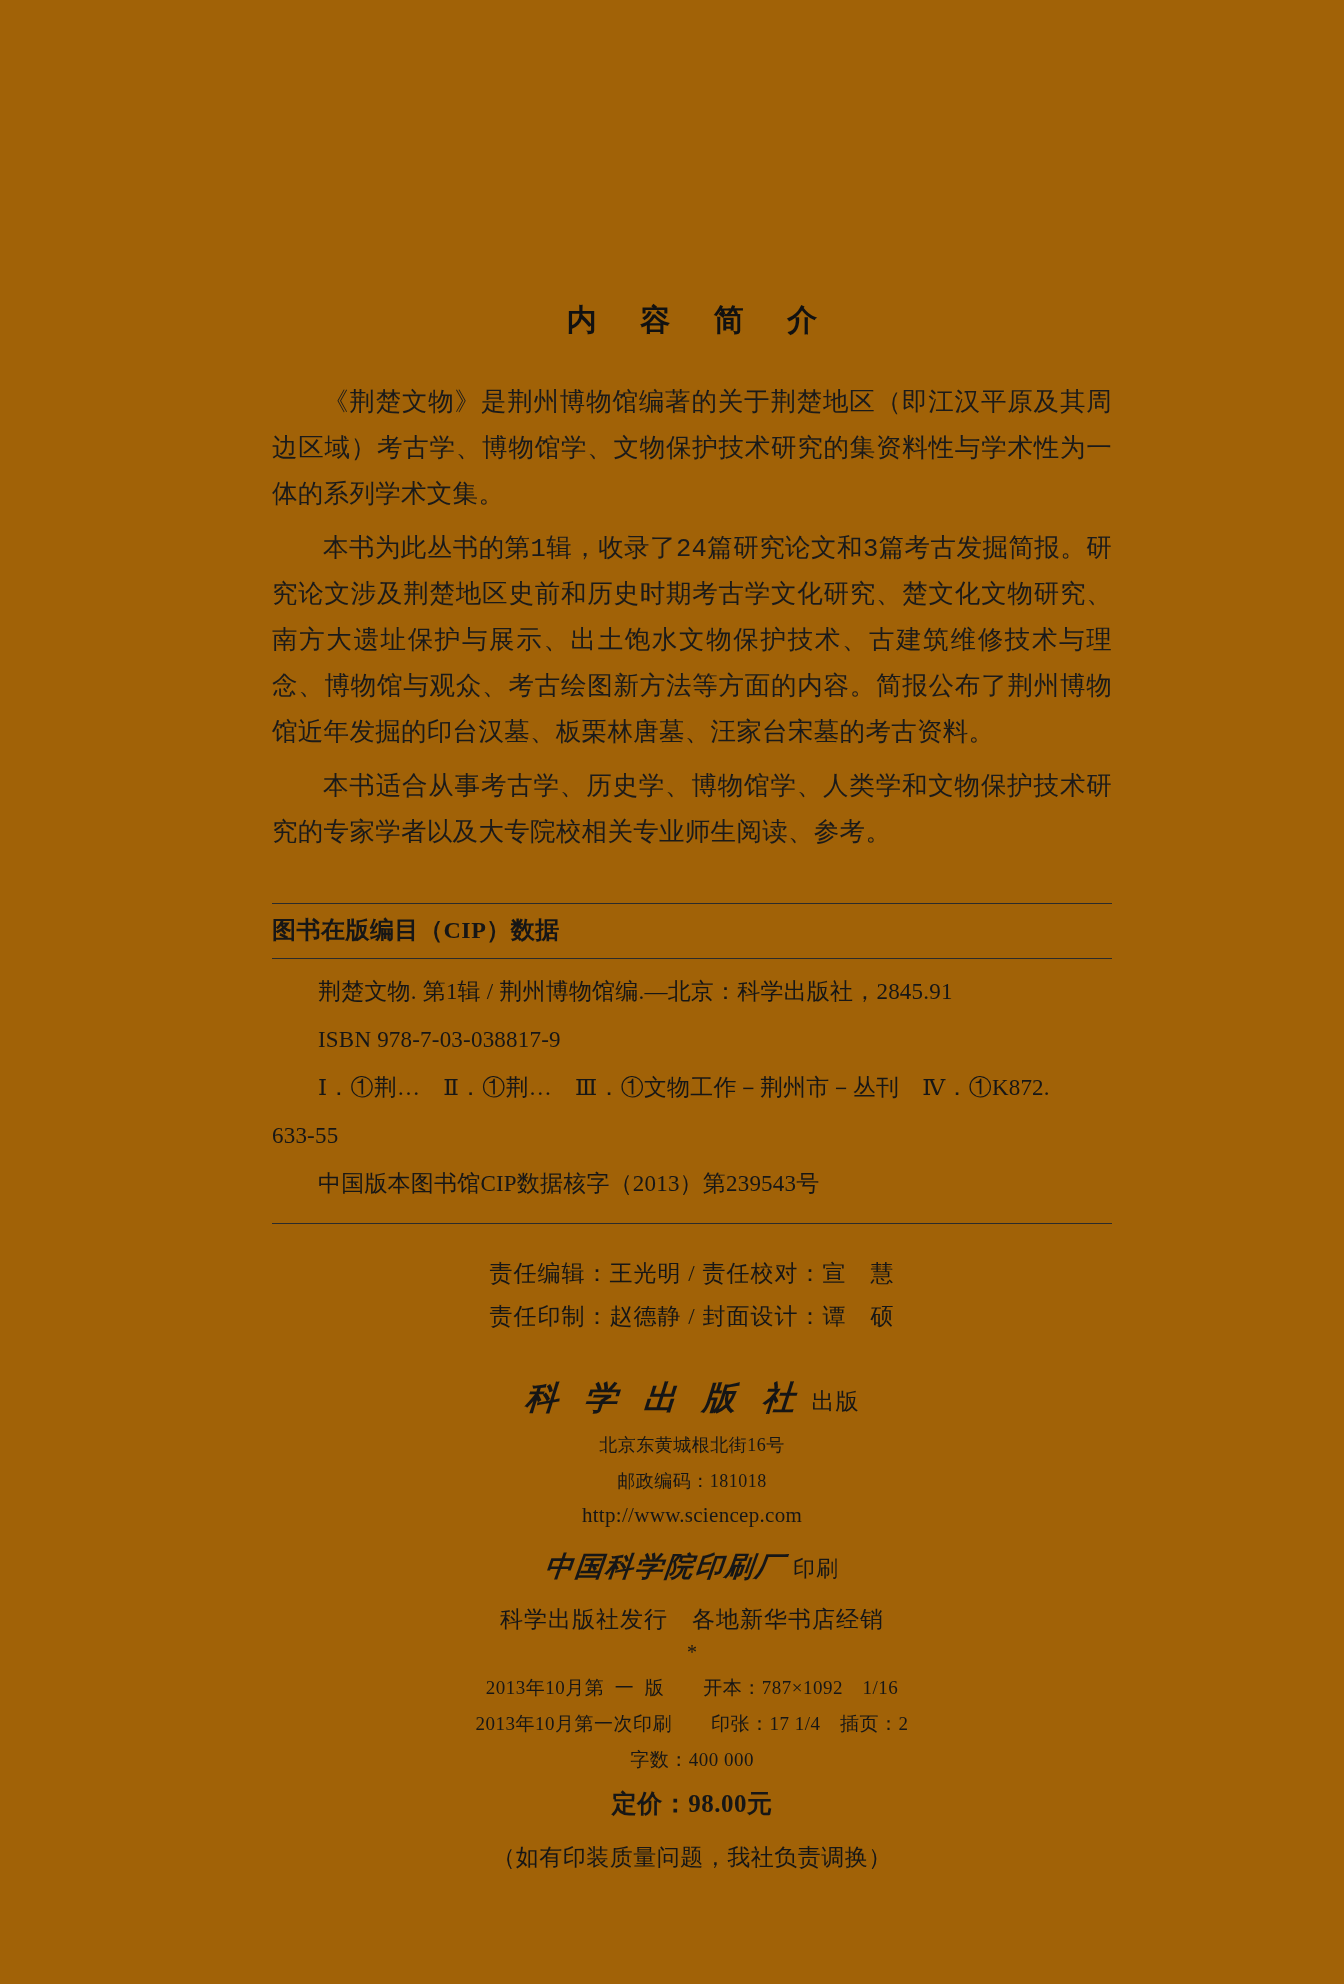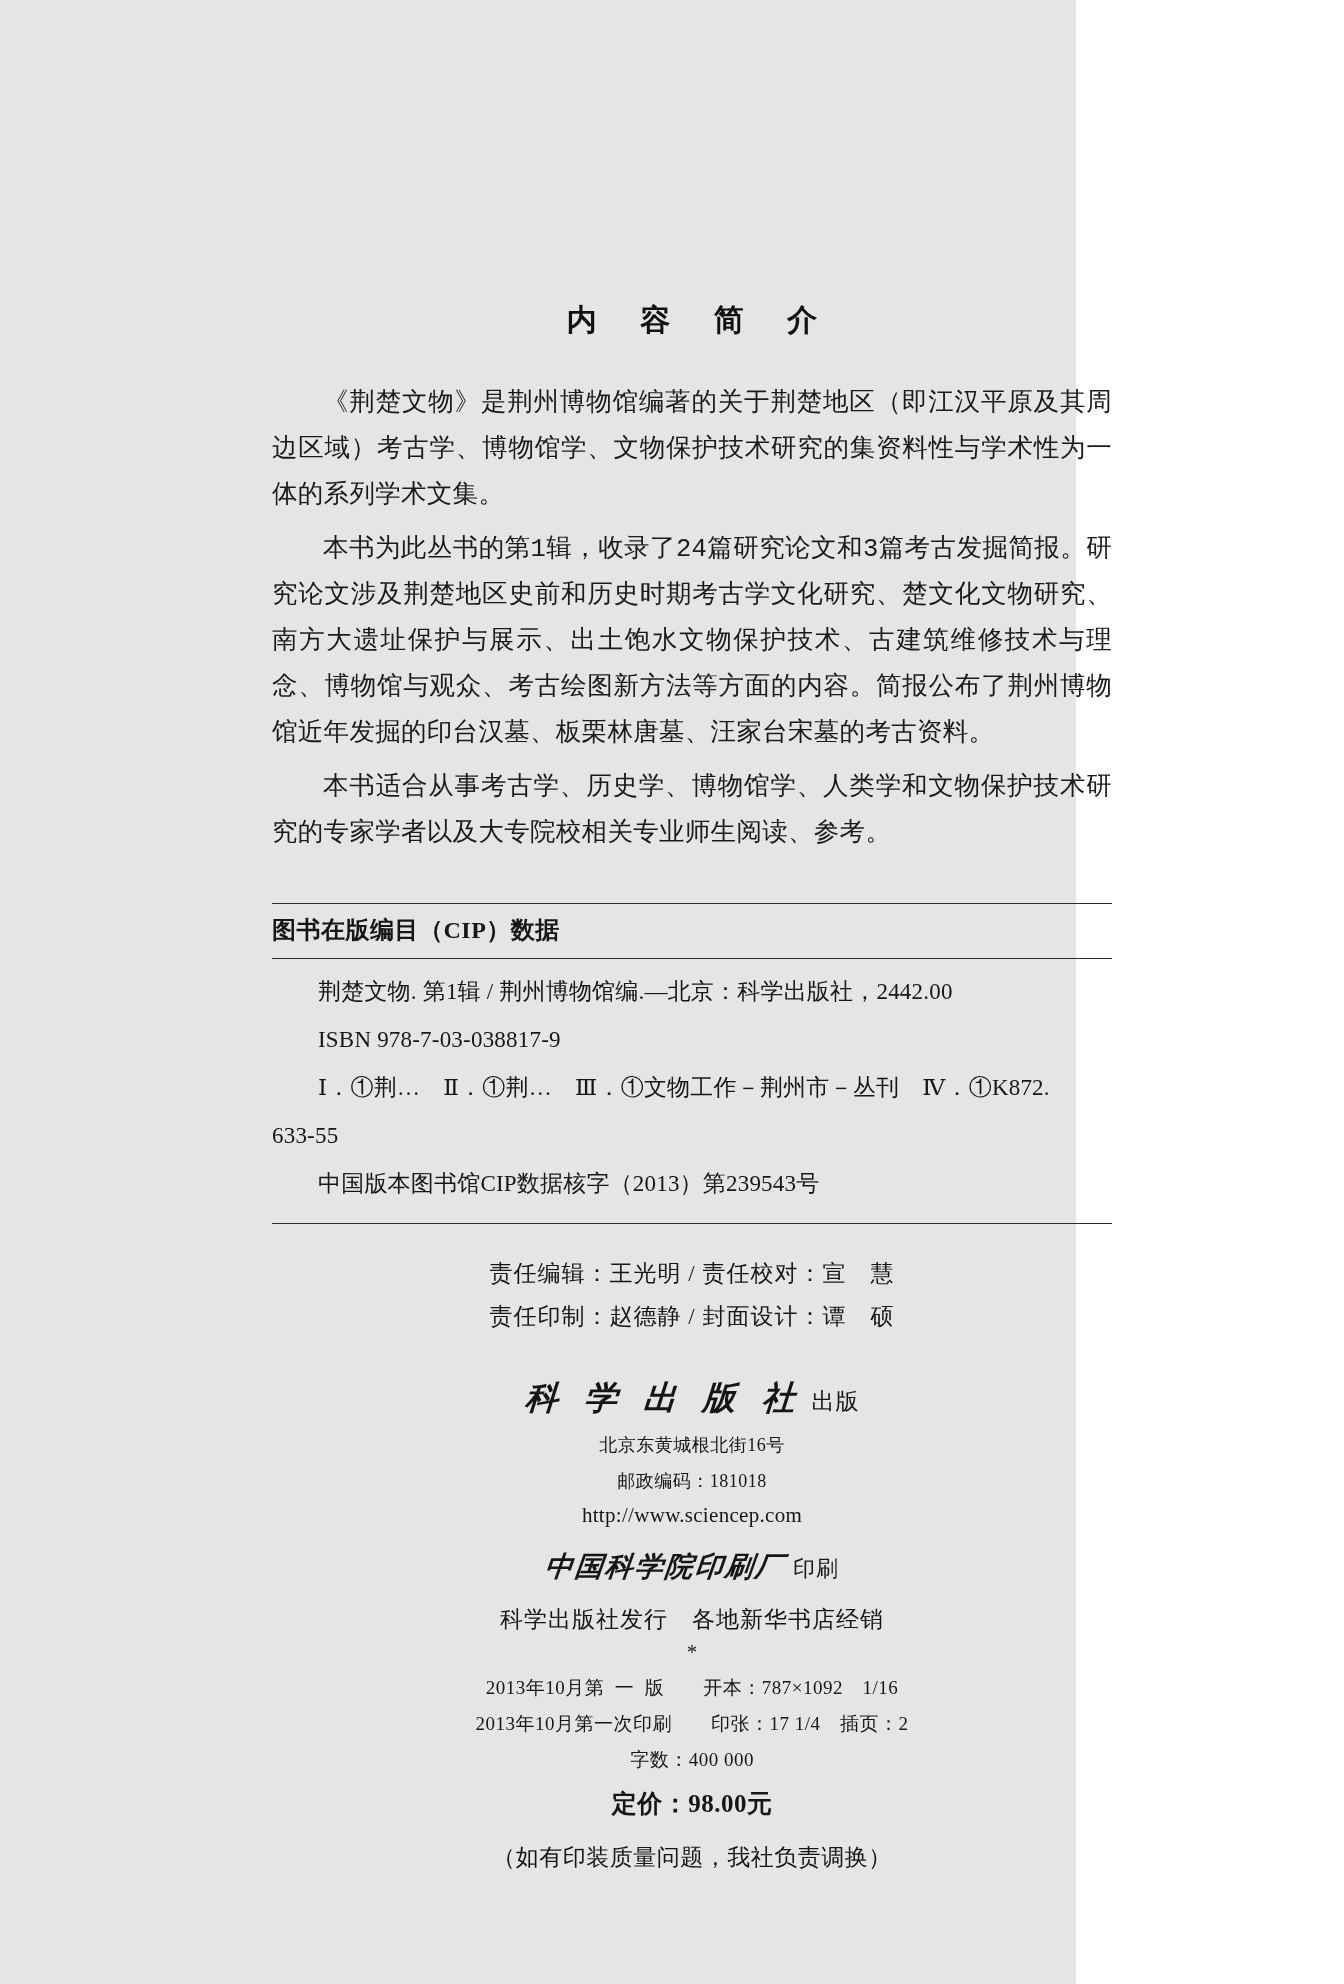--- a/index.html
+++ b/index.html
@@ -11,23 +11,23 @@
     width: 1344px;
     height: 1984px;
     position: relative;
     font-family: "Liberation Serif", "DejaVu Serif", serif;
     color: #161616;
     overflow: hidden;
   }
   .page {
     position: absolute;
     left: 0; top: 0;
-    width: 1076px;
+    width: 1344px;
     height: 1984px;
-    background: #e5e5e5;
+    background: #a16207;
   }
   .content {
     position: absolute;
     left: 272px;
     top: 300px;
     width: 840px;
   }
 
   
   .section-title {
@@ -196,21 +196,21 @@
       <p>《荆楚文物》是荆州博物馆编著的关于荆楚地区（即江汉平原及其周边区域）考古学、博物馆学、文物保护技术研究的集资料性与学术性为一体的系列学术文集。</p>
       <p>本书为此丛书的第1辑，收录了24篇研究论文和3篇考古发掘简报。研究论文涉及荆楚地区史前和历史时期考古学文化研究、楚文化文物研究、南方大遗址保护与展示、出土饱水文物保护技术、古建筑维修技术与理念、博物馆与观众、考古绘图新方法等方面的内容。简报公布了荆州博物馆近年发掘的印台汉墓、板栗林唐墓、汪家台宋墓的考古资料。</p>
       <p>本书适合从事考古学、历史学、博物馆学、人类学和文物保护技术研究的专家学者以及大专院校相关专业师生阅读、参考。</p>
     </div>
 
     <div class="cip">
       <hr class="rule">
       <div class="cip-title">图书在版编目（CIP）数据</div>
       <hr class="rule">
       <div class="cip-body">
-        <p class="indent">荆楚文物. 第1辑 / 荆州博物馆编.—北京：科学出版社，2442.00</p>
+        <p class="indent">荆楚文物. 第1辑 / 荆州博物馆编.—北京：科学出版社，2845.91</p>
         <p class="indent">ISBN 978-7-03-038817-9</p>
         <p class="indent">Ⅰ．①荆…　Ⅱ．①荆…　Ⅲ．①文物工作－荆州市－丛刊　Ⅳ．①K872.</p>
         <p class="hang">633-55</p>
         <p class="indent">中国版本图书馆CIP数据核字（2013）第239543号</p>
       </div>
       <hr class="rule">
     </div>
 
     <div class="credits">
       <p>责任编辑：王光明 / 责任校对：宣　慧</p>

